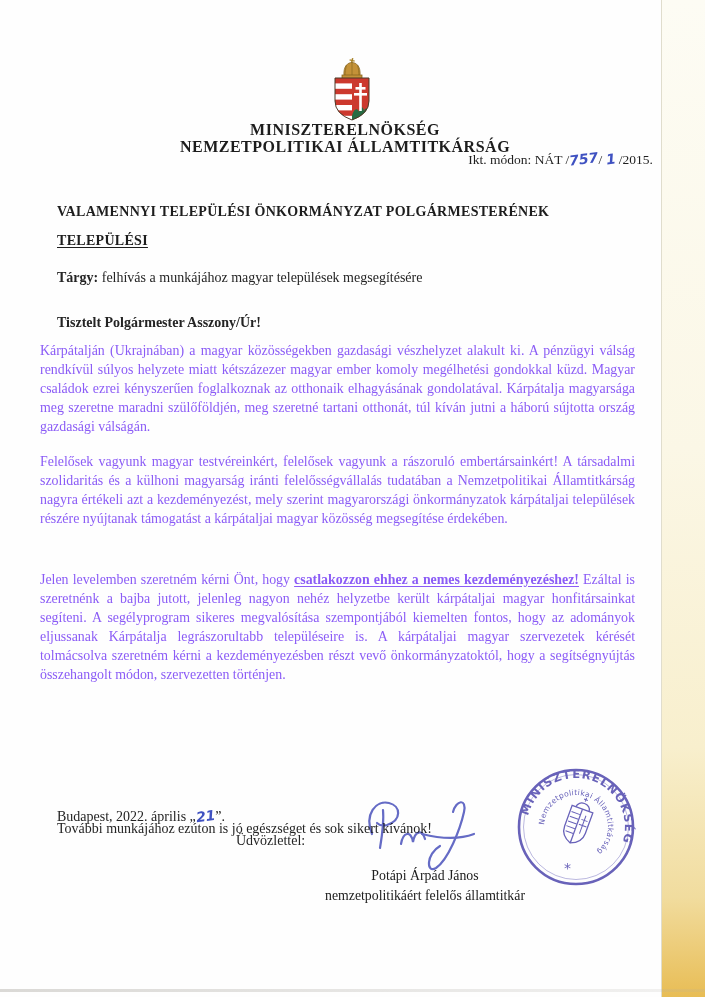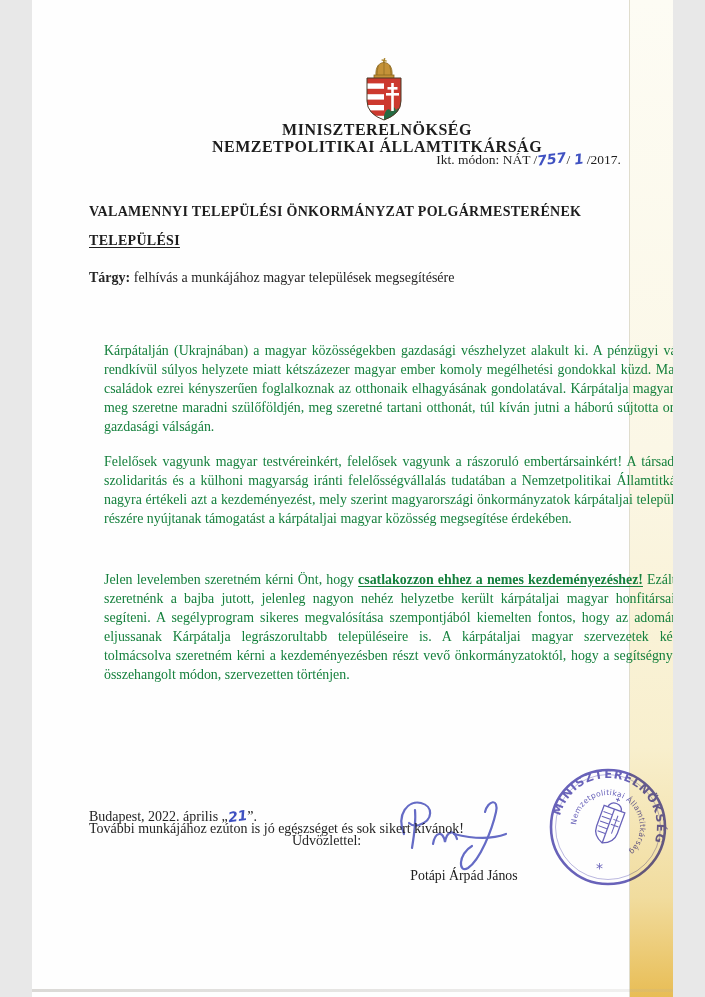--- a/index.html
+++ b/index.html
@@ -1,17 +1,17 @@
 <!DOCTYPE html>
 <html><head>
 <meta charset="utf-8">
 <style>
   html,body { margin:0; padding:0; background:#e8e8e8; }
   .page {
-    position:relative; width:641px; height:997px; margin:0 auto;
+    position:relative; width:705px; height:997px; margin:0 auto;
     background:#fefefe; overflow:hidden;
     font-family:"Liberation Serif", serif; color:#242424;
   }
   
   .scan-edge-right {
     position:absolute; top:0; right:0; width:43px; height:100%;
     background:linear-gradient(to bottom, #fdfcf4 0%, #fbf7e6 45%, #f8efcd 75%, #f1dc9e 90%, #e8bd55 100%);
     border-left:1px solid #e0ddcd;
   }
   .scan-edge-bottom {
@@ -27,29 +27,29 @@
   .hand {
     font-family:"DejaVu Sans", sans-serif; font-style:italic; font-weight:bold;
     color:#3f51c1; display:inline-block; transform:rotate(-7deg); font-size:14px;
   }
   .caps-line { position:absolute; left:57px; font-weight:bold; font-size:14px; letter-spacing:.3px; color:#1d1d1d; white-space:nowrap; }
   .underlined { text-decoration:underline; text-underline-offset:2px; }
   .subject-line { position:absolute; left:57px; top:270px; font-size:14px; }
   .subject-line .lbl { font-weight:bold;text-align:right; }
   .salutation { position:absolute; left:57px; top:315px; font-weight:bold; font-size:14px; }
   .body-par {
-    position:absolute; left:72px; width:595px; margin:0;
-    font-size:13.9px; line-height:19px; text-align:justify; color:#15803d;
+    position:absolute; left:40px; width:595px; margin:0;
+    font-size:13.9px; line-height:19px; text-align:justify; color:#8b5cf6;
   }
   .emph { font-weight:bold; text-decoration:underline; text-underline-offset:2px; }
   .wish { position:absolute; left:57px; top:821px; font-size:14px; }
   .date-line { position:absolute; left:57px; top:808px; font-size:14px; }
-  .regards { position:absolute; left:260px; top:833px; font-size:14px; }
+  .regards { position:absolute; left:236px; top:833px; font-size:14px; }
   .signature { position:absolute; left:356px; top:792px; mix-blend-mode:multiply; }
-  .signer { position:absolute; left:319px; top:866px; width:226px; text-align:center; font-size:13.8px; line-height:20px; color:#202020; }
+  .signer { position:absolute; left:312px; top:866px; width:226px; text-align:center; font-size:13.8px; line-height:20px; color:#202020; }
   .stamp { position:absolute; left:506px; top:757px; mix-blend-mode:multiply; opacity:.92; }
 </style>
 </head>
 <body>
 
 <div class="page">
 
   <div class="scan-edge-right"></div>
   <div class="scan-edge-bottom"></div>
 
@@ -78,27 +78,28 @@
       <rect x="22" y="37" width="13" height="2.6" fill="#ffffff"></rect>
     </g>
     <path d="M 3,22 H 37 V 45 Q 37,58 20,64 Q 3,58 3,45 Z" fill="none" stroke="#4a3a28" stroke-width="1"></path>
   </svg>
 
   <div class="org-header">
     <div>MINISZTERELNÖKSÉG</div>
     <div>NEMZETPOLITIKAI ÁLLAMTITKÁRSÁG</div>
   </div>
 
-  <div class="ref-line"><span>Ikt. módon: NÁT /</span><span class="hand">757</span><span>/ </span><span class="hand">1</span><span> /2017.</span></div>
+  <div class="ref-line"><span>Ikt. módon: NÁT /</span><span class="hand">757</span><span>/ </span><span class="hand">1</span><span> /2015.</span></div>
 
   <div class="caps-line" style="top:204px">VALAMENNYI TELEPÜLÉSI ÖNKORMÁNYZAT POLGÁRMESTERÉNEK</div>
   <div class="caps-line underlined" style="top:233px">TELEPÜLÉSI</div>
 
   <div class="subject-line"><span class="lbl">Tárgy:</span><span> felhívás a munkájához magyar települések megsegítésére</span></div>
 
+  <div class="salutation">Tisztelt Polgármester Asszony/Úr!</div>
 
   <p class="body-par" style="top:341px">Kárpátalján (Ukrajnában) a magyar közösségekben gazdasági vészhelyzet alakult ki. A pénzügyi válság rendkívül súlyos helyzete miatt kétszázezer magyar ember komoly megélhetési gondokkal küzd. Magyar családok ezrei kényszerűen foglalkoznak az otthonaik elhagyásának gondolatával. Kárpátalja magyarsága meg szeretne maradni szülőföldjén, meg szeretné tartani otthonát, túl kíván jutni a háború sújtotta ország gazdasági válságán.</p>
   <p class="body-par" style="top:452px">Felelősek vagyunk magyar testvéreinkért, felelősek vagyunk a rászoruló embertársainkért! A társadalmi szolidaritás és a külhoni magyarság iránti felelősségvállalás tudatában a Nemzetpolitikai Államtitkárság nagyra értékeli azt a kezdeményezést, mely szerint magyarországi önkormányzatok kárpátaljai települések részére nyújtanak támogatást a kárpátaljai magyar közösség megsegítése érdekében.</p>
   <p class="body-par" style="top:570px"><span>Jelen levelemben szeretném kérni Önt, hogy </span><span class="emph">csatlakozzon ehhez a nemes kezdeményezéshez!</span><span> Ezáltal is szeretnénk a bajba jutott, jelenleg nagyon nehéz helyzetbe került kárpátaljai magyar honfitársainkat segíteni. A segélyprogram sikeres megvalósítása szempontjából kiemelten fontos, hogy az adományok eljussanak Kárpátalja legrászorultabb településeire is. A kárpátaljai magyar szervezetek kérését tolmácsolva szeretném kérni a kezdeményezésben részt vevő önkormányzatoktól, hogy a segítségnyújtás összehangolt módon, szervezetten történjen.</span></p>
 
   <div class="wish">További munkájához ezúton is jó egészséget és sok sikert kívánok!</div>
   <div class="date-line"><span>Budapest, 2022. április „</span><span class="hand">21</span><span>”.</span></div>
   <div class="regards">Üdvözlettel:</div>
 
   <svg class="signature" width="130" height="88" viewBox="0 0 130 88" xmlns="http://www.w3.org/2000/svg">
@@ -106,20 +107,21 @@
       <path d="M 16,42 C 8,22 20,8 33,11 C 45,14 46,28 31,33 C 27,34 23,33 21,31"></path>
       <path d="M 27,18 C 28,28 26,44 24,56"></path>
       <path d="M 45,52 c 2,-12 10,-14 12,-2 c 2,-11 9,-13 12,-3"></path>
       <path d="M 97,20 c 3,-12 14,-14 11,0 c -4,18 -16,48 -28,56 c -10,6 -10,-14 4,-22"></path>
       <path d="M 66,42 c 16,4 36,6 52,0"></path>
     </g>
   </svg>
 
   <div class="signer">
     <div>Potápi Árpád János</div>
+    <div>nemzetpolitikáért felelős államtitkár</div>
   </div>
 
   <svg class="stamp" width="140" height="140" viewBox="-70 -70 140 140" xmlns="http://www.w3.org/2000/svg">
     <defs>
       <path id="arcOuter" d="M -49,0 A 49,49 0 0 1 49,0"></path>
       <path id="arcInner" d="M -27.7,16 A 32,32 0 1 1 27.7,16"></path>
     </defs>
     <circle r="57" fill="none" stroke="#5b54b4" stroke-width="2.6"></circle>
     <circle r="52.5" fill="none" stroke="#5b54b4" stroke-width="1" opacity="0.45"></circle>
     <g transform="rotate(16)" fill="#5b54b4">

